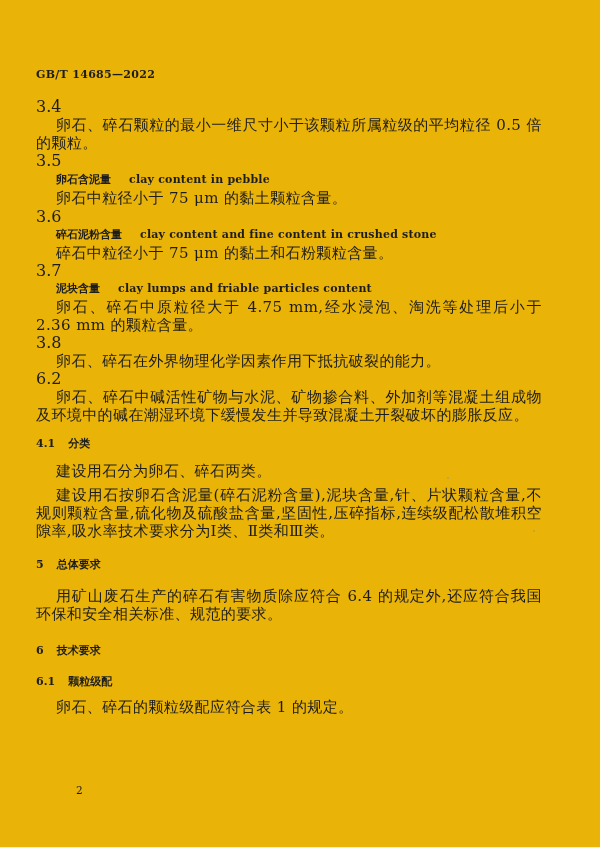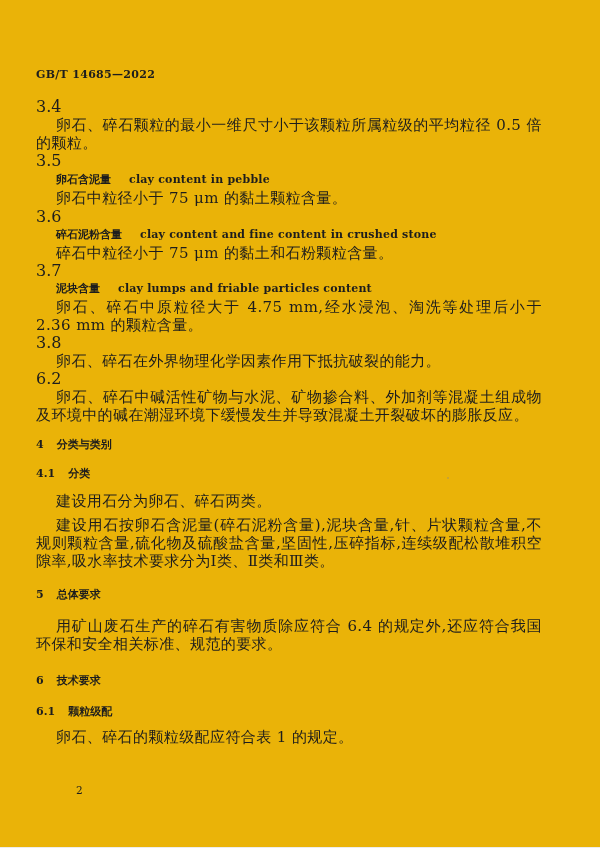--- a/index.html
+++ b/index.html
@@ -89,23 +89,20 @@
     <span class="zh">泥块含量</span><span class="en">clay lumps and friable particles content</span>
   </div>
   <p class="def">卵石、碎石中原粒径大于 4.75 mm,经水浸泡、淘洗等处理后小于 2.36 mm 的颗粒含量。</p>
 
   <div class="line clause-num">3.8</div>
   <p class="def">卵石、碎石在外界物理化学因素作用下抵抗破裂的能力。</p>
 
   <div class="line clause-num">6.2</div>
   <p class="def">卵石、碎石中碱活性矿物与水泥、矿物掺合料、外加剂等混凝土组成物及环境中的碱在潮湿环境下缓慢发生并导致混凝土开裂破坏的膨胀反应。</p>
 
-  <div class="line sec-head mt12">
-    <span>4</span><span class="sec-title">分类与类别</span>
-  </div>
 
   <div class="line sec-head mt11">
     <span>4.1</span><span class="sec-title">分类</span>
   </div>
   <p class="para mt9">建设用石分为卵石、碎石两类。</p>
 
   <p class="para mt6">建设用石按卵石含泥量(碎石泥粉含量),泥块含量,针、片状颗粒含量,不规则颗粒含量,硫化物及硫酸盐含量,坚固性,压碎指标,连续级配松散堆积空隙率,吸水率技术要求分为Ⅰ类、Ⅱ类和Ⅲ类。</p>
 
   <div class="line sec-head mt16">
     <span>5</span><span class="sec-title">总体要求</span>

